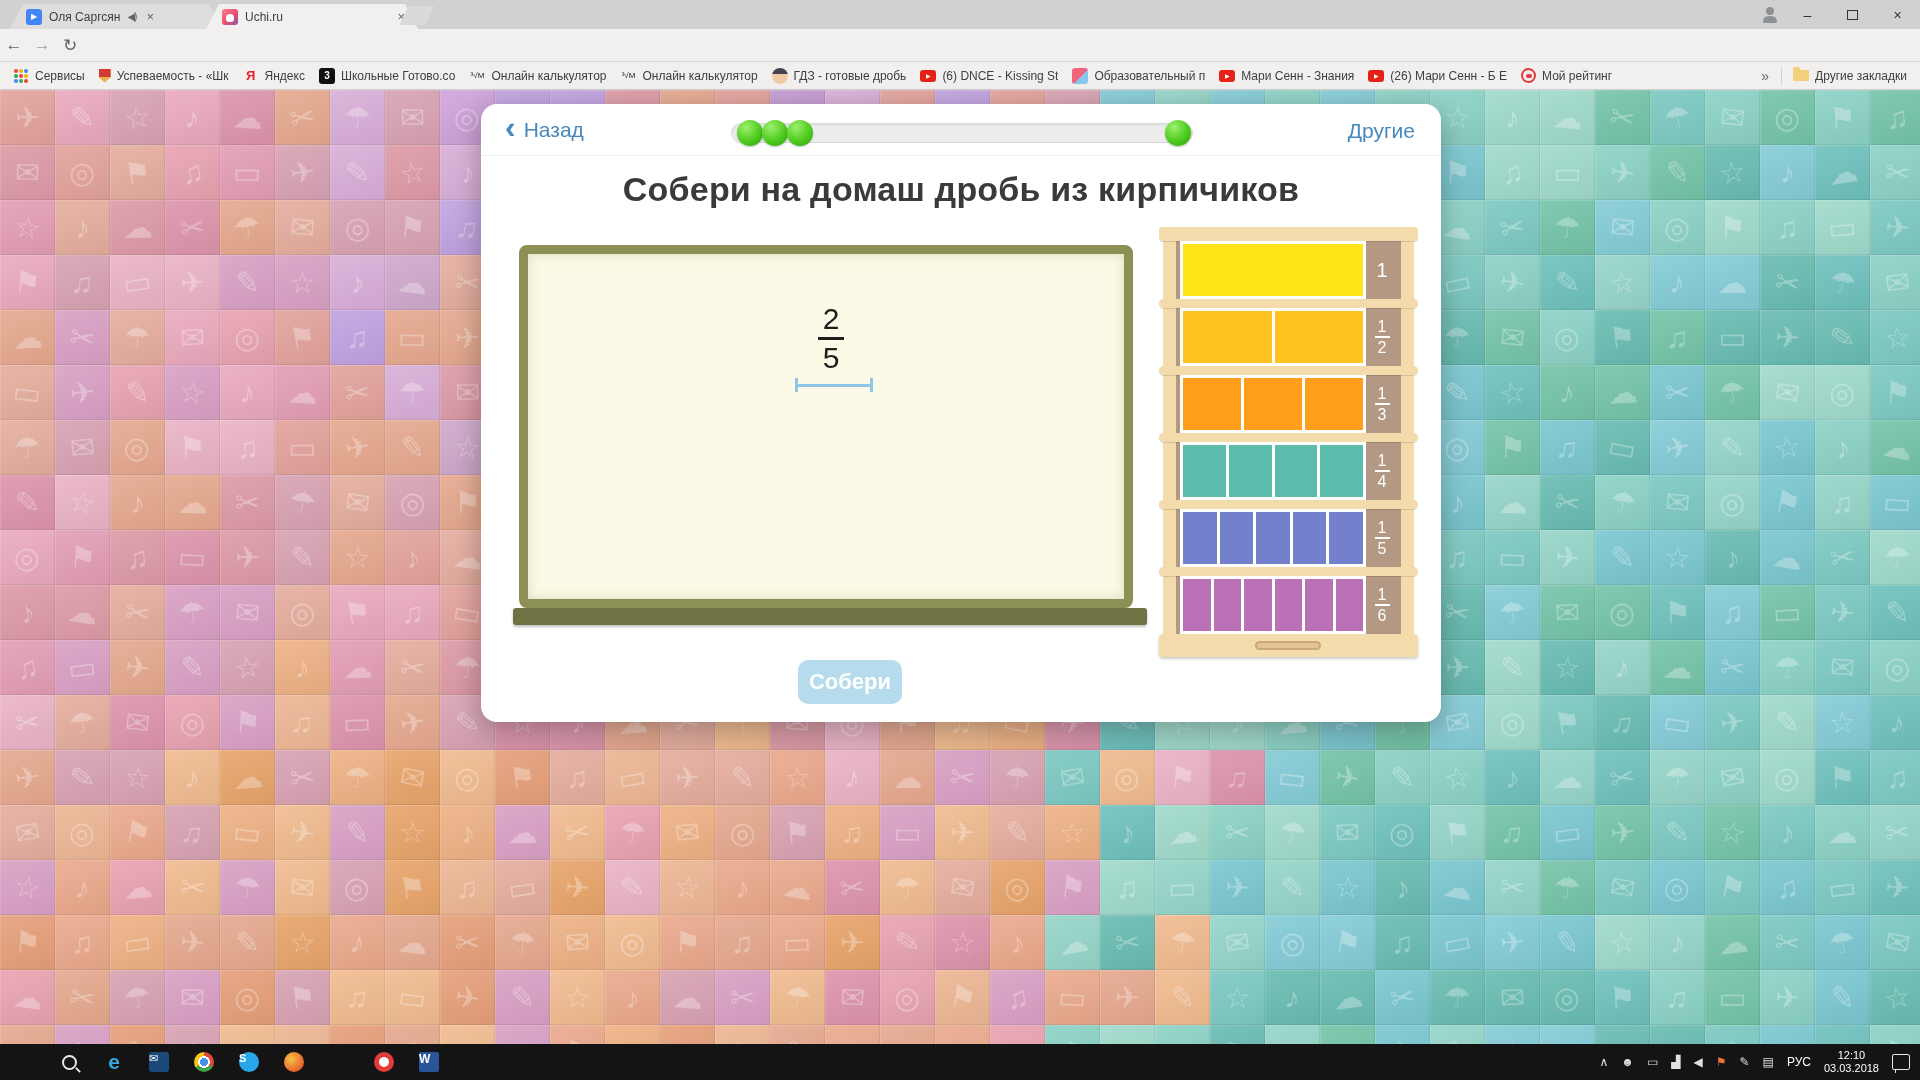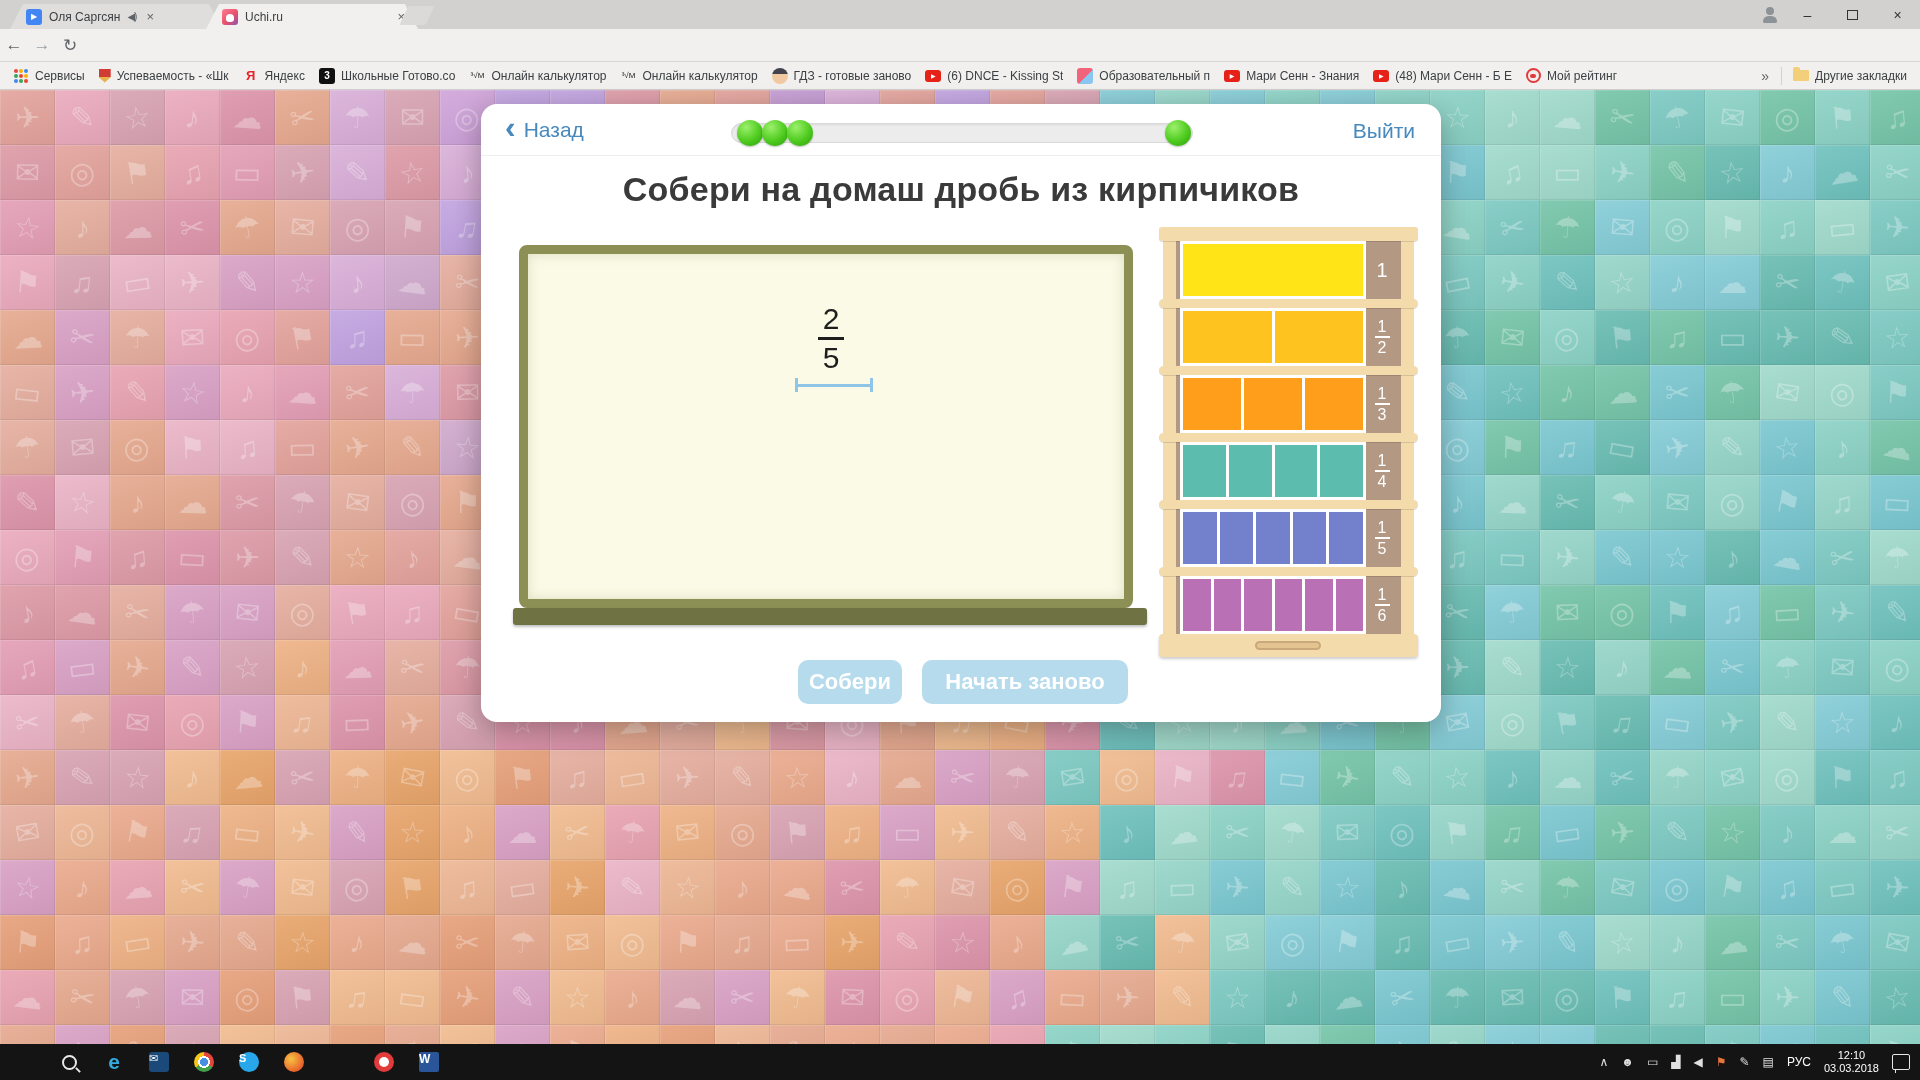--- a/index.html
+++ b/index.html
@@ -218,37 +218,37 @@
         <div class="bm">
           <span class="bmi calculator-icon"></span>
           <span class="bml">Онлайн калькулятор</span>
         </div>
         <div class="bm">
           <span class="bmi calculator-icon"></span>
           <span class="bml">Онлайн калькулятор</span>
         </div>
         <div class="bm">
           <span class="bmi gdz-icon"></span>
-          <span class="bml">ГДЗ - готовые заново</span>
+          <span class="bml">ГДЗ - готовые дробь</span>
         </div>
         <div class="bm">
           <span class="bmi youtube-icon"></span>
           <span class="bml">(6) DNCE - Kissing St</span>
         </div>
         <div class="bm">
           <span class="bmi edu-icon"></span>
           <span class="bml">Образовательный п</span>
         </div>
         <div class="bm">
           <span class="bmi youtube-icon"></span>
           <span class="bml">Мари Сенн - Знания</span>
         </div>
         <div class="bm">
           <span class="bmi youtube-icon"></span>
-          <span class="bml">(48) Мари Сенн - Б Е</span>
+          <span class="bml">(26) Мари Сенн - Б Е</span>
         </div>
         <div class="bm">
           <span class="bmi rating-icon"></span>
           <span class="bml">Мой рейтинг</span>
         </div>
       </div>
     <span class="bm-overflow">»</span>
     <span class="bm-divider"></span>
     <div class="bm">
       <span class="folder-icon"></span>
@@ -2154,21 +2154,21 @@
       <div class="back-link">
         <span class="back-chevron"></span>
         <span>Назад</span>
       </div>
       <div class="progress-track" id="progress-track">
           <div class="progress-dot" style="left: 5px;"></div>
           <div class="progress-dot" style="left: 30px;"></div>
           <div class="progress-dot" style="left: 55px;"></div>
           <div class="progress-dot" style="right: 1px;"></div>
         </div>
-      <div class="exit-link">Выйти</div>
+      <div class="exit-link">Другие</div>
     </div>
 
     <div class="card-title">Собери на домаш дробь из кирпичиков</div>
 
     <div class="chalkboard"></div>
     <div class="board-ledge"></div>
     <div class="board-fraction">
       <div class="num">2</div>
       <div class="frac-line"></div>
       <div class="den">5</div>
@@ -2259,21 +2259,20 @@
               <div class="d">6</div>
             </div>
           </div>
         </div>
       <div class="shelf-base">
         <div class="shelf-handle"></div>
       </div>
     </div>
 
     <div class="btn btn-done">Собери</div>
-    <div class="btn btn-restart">Начать заново</div>
   </div>
 
   <div class="taskbar">
     <div class="tb-apps" id="tb-apps">
         <div class="tb-app">
           <span class="start-icon"></span>
         </div>
         <div class="tb-app">
           <span class="search-icon"></span>
         </div>

